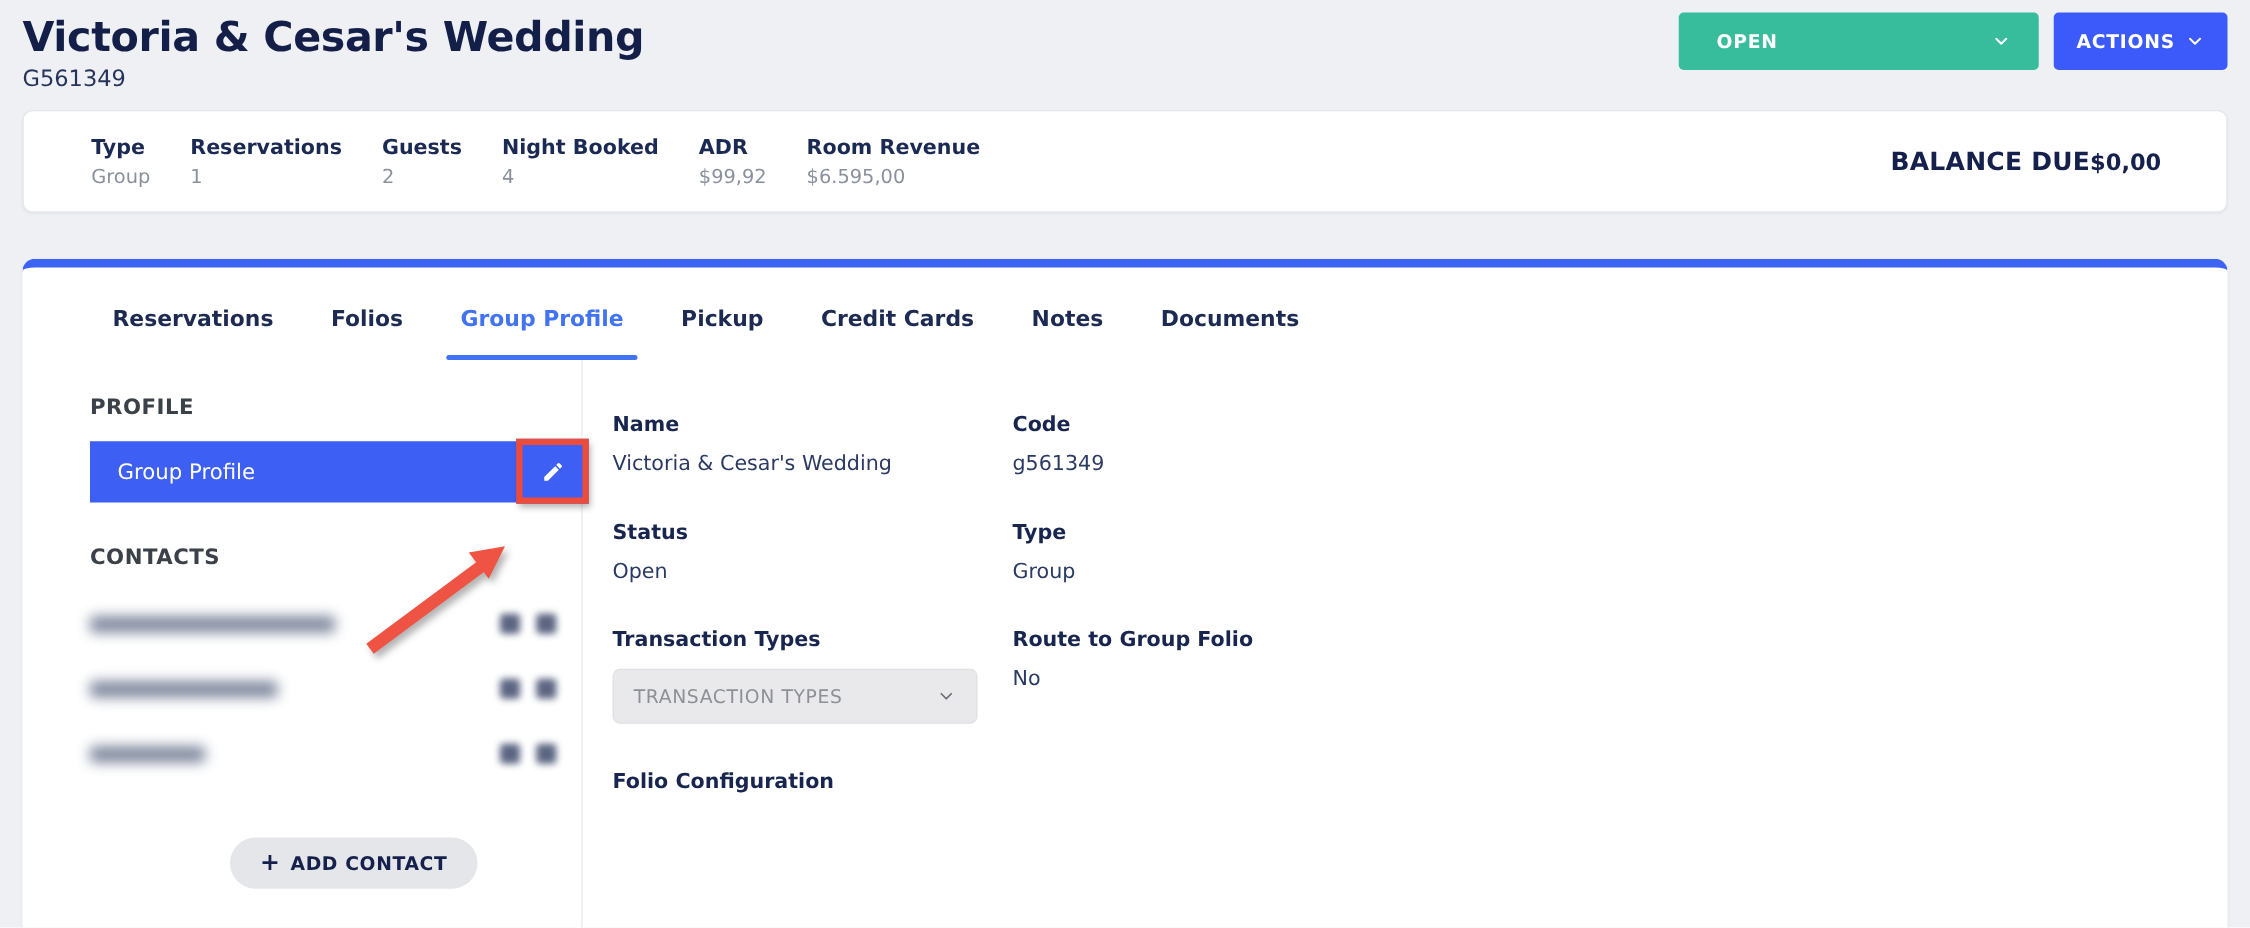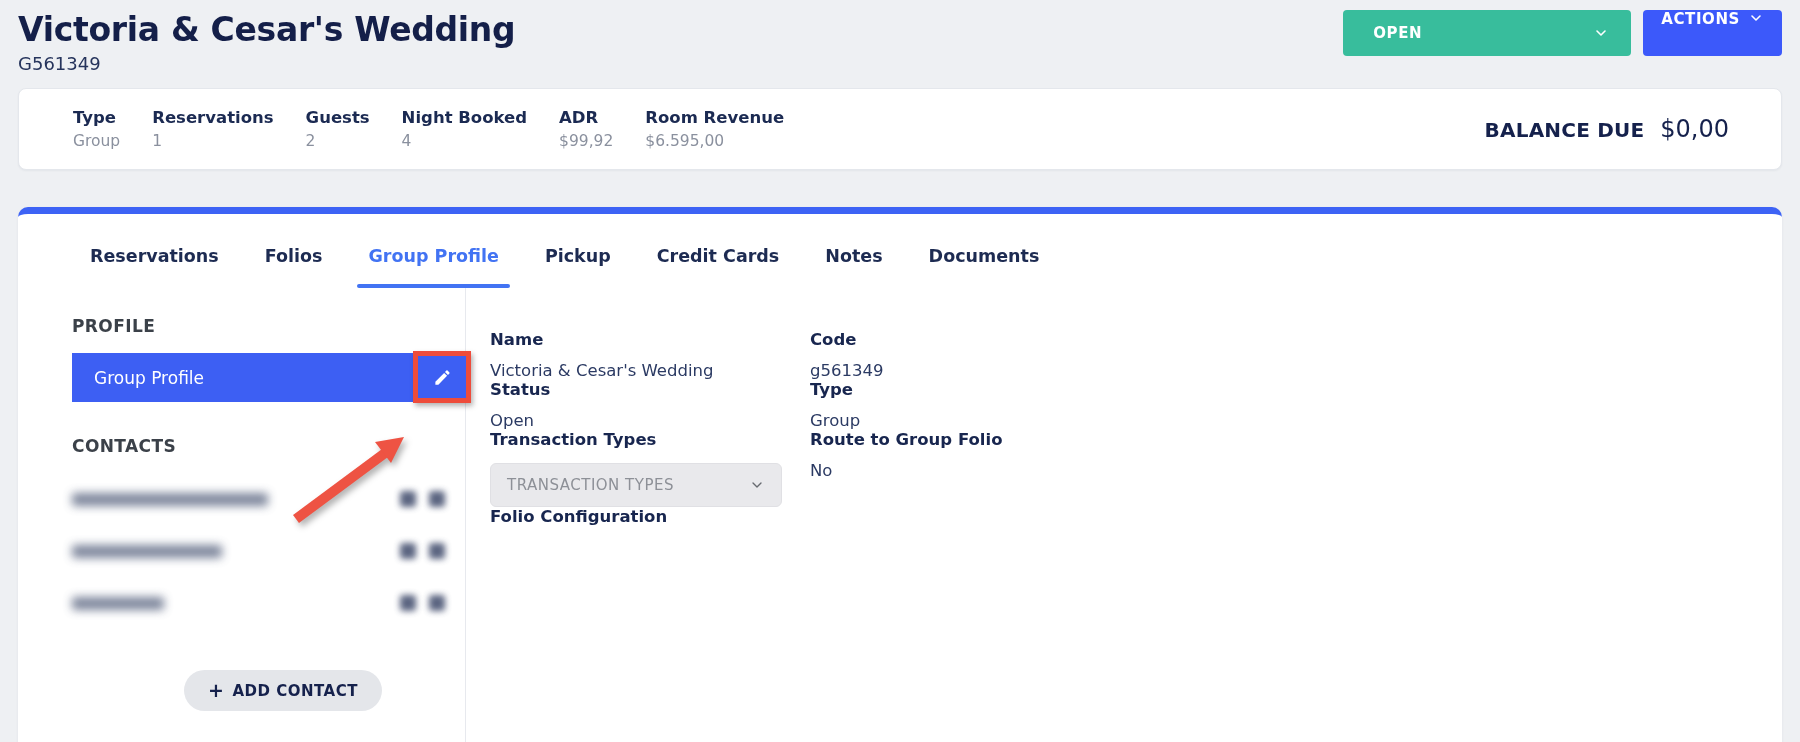--- a/index.html
+++ b/index.html
@@ -17,35 +17,35 @@
   .header-actions { position:absolute; top:10px; right:18px; display:flex; gap:12px; }
   .btn-open {
     width:288px; height:46px; background:#38bd9c; border:none; border-radius:4px;
     color:#fff; font-weight:700; font-size:15px; letter-spacing:.6px;
     display:flex; align-items:center; justify-content:space-between;
     padding:0 22px 0 30px; cursor:pointer; font-family:inherit;
   }
   .btn-actions {
     height:46px; background:#3c59fa; border:none; border-radius:4px;
     color:#fff; font-weight:700; font-size:15px; letter-spacing:.6px;
-    display:flex; gap:8px; padding:0 18px; cursor:pointer; font-family:inherit;
+    display:flex; align-items:center; gap:8px; padding:0 18px; cursor:pointer; font-family:inherit;
   }
   .chev { width:16px; height:16px; }
   
   .summary-card {
     margin:14px 18px 0 18px; background:#fff; border:1px solid #e4e7ec; border-radius:8px;
     box-shadow:0 1px 2px rgba(20,30,60,.05);
     display:flex; align-items:center; padding:19px 52px 19px 54px;
   }
   .stats { display:flex; gap:32px; }
   .stat-label { font-size:16.5px; font-weight:700; color:#1b2a52; }
   .stat-value { font-size:15.5px; color:#8a909e; margin-top:5px; }
-  .balance { margin-left:auto; display:flex; align-items:baseline; gap:16px; }
+  .balance { margin-left:auto; display:flex; align-items:baseline; }
   .balance-label { font-size:20px; font-weight:800; color:#15214c; letter-spacing:.2px; }
-  .balance-value { font-size:24px; font-weight:400; color:#15214c; }
+  .balance-value { font-size:18px; font-weight:700; color:#15214c; }
   
   .main-card {
     margin:37px 18px 0 18px; background:#fff; border-radius:10px 10px 0 0;
     border-top:7px solid #3d63f5; box-shadow:0 1px 3px rgba(20,30,60,.06);
     min-height:620px; display:flex; flex-direction:column;
   }
   .tabs { display:flex; gap:46px; padding:32px 0 0 72px; }
   .tab {
     font-size:17.5px; font-weight:700; color:#1d2b52; padding-bottom:22px;
     position:relative; cursor:pointer; white-space:nowrap;
@@ -79,21 +79,21 @@
   .contact-icons { display:flex; gap:13px; }
   .redacted-icon { width:16px; height:16px; border-radius:3px; background:#3f4a6b; opacity:.85; filter:blur(3px); }
   .add-contact-btn {
     margin:42px 0 0 112px; height:41px; border:none; border-radius:21px;
     background:#e4e6ea; color:#15214c; font-weight:700; font-size:15px; letter-spacing:.5px;
     display:flex; align-items:center; gap:8px; padding:0 24px; cursor:pointer; font-family:inherit;
   }
   .plus-glyph { font-size:19px; font-weight:800; line-height:1; }
   
   .panel-details { flex:1; padding:28px 0 0 24px; }
-  .details-grid { margin-top:14px; display:grid; grid-template-columns:320px auto; align-content:start; }
+  .details-grid { margin-top:14px; display:grid; grid-template-columns:320px auto; row-gap:36px; align-content:start; }
   .field-label { font-size:16.5px; font-weight:700; color:#18264f; }
   .field-value { font-size:16.5px; color:#2b3a63; margin-top:12px; }
   .dropdown {
     margin-top:14px; width:292px; height:44px; background:#e9e9ec; border:1px solid #e0e0e4;
     border-radius:6px; display:flex; align-items:center; justify-content:space-between;
     padding:0 16px; cursor:pointer;
   }
   .dropdown-text { font-size:15px; color:#8d9097; letter-spacing:.5px; }
   
   .annot-arrow {

